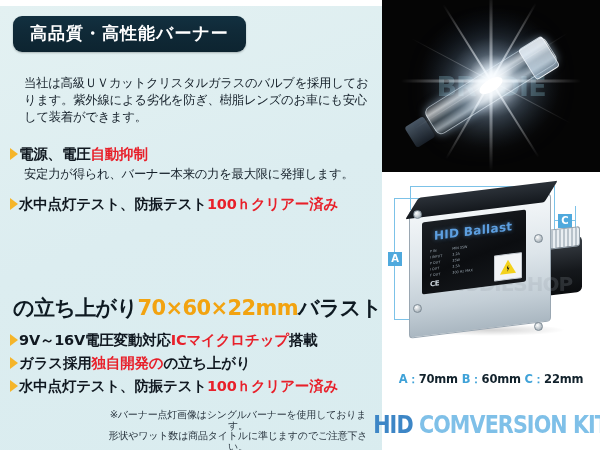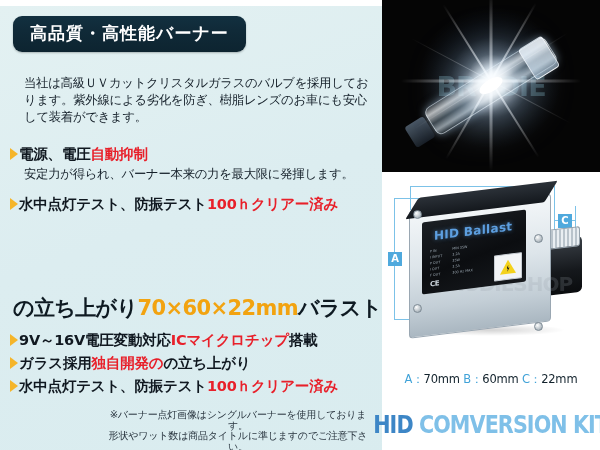--- a/index.html
+++ b/index.html
@@ -217,21 +217,21 @@
     letter-spacing:-1px;white-space:nowrap;
   }
   .screw{
     position:absolute;width:7px;height:7px;border-radius:50%;
     background:radial-gradient(circle at 35% 32%,#fdfefe,#8d9aa4);
     border:1px solid #7e8b95;
   }
 
   .dim-caption{
     position:absolute;left:0;top:372px;width:218px;text-align:center;
-    font-size:11.5px;font-weight:normal;color:#12222c;letter-spacing:-.2px;
+    font-size:11.5px;font-weight:bold;color:#12222c;letter-spacing:-.2px;
   }
   .dim-caption .k{color:#3fa2d8;}
 
   
   .banner{
     position:absolute;left:0;top:398px;width:218px;height:52px;
     background:#ffffff;
     display:flex;align-items:center;justify-content:center;
   }
   .banner-text{

